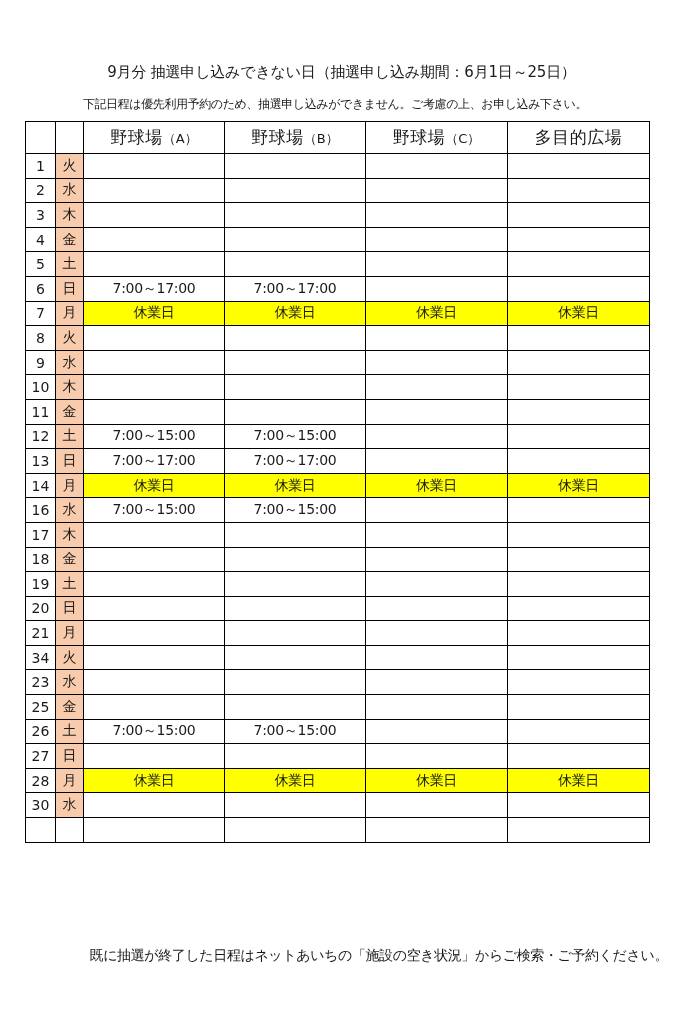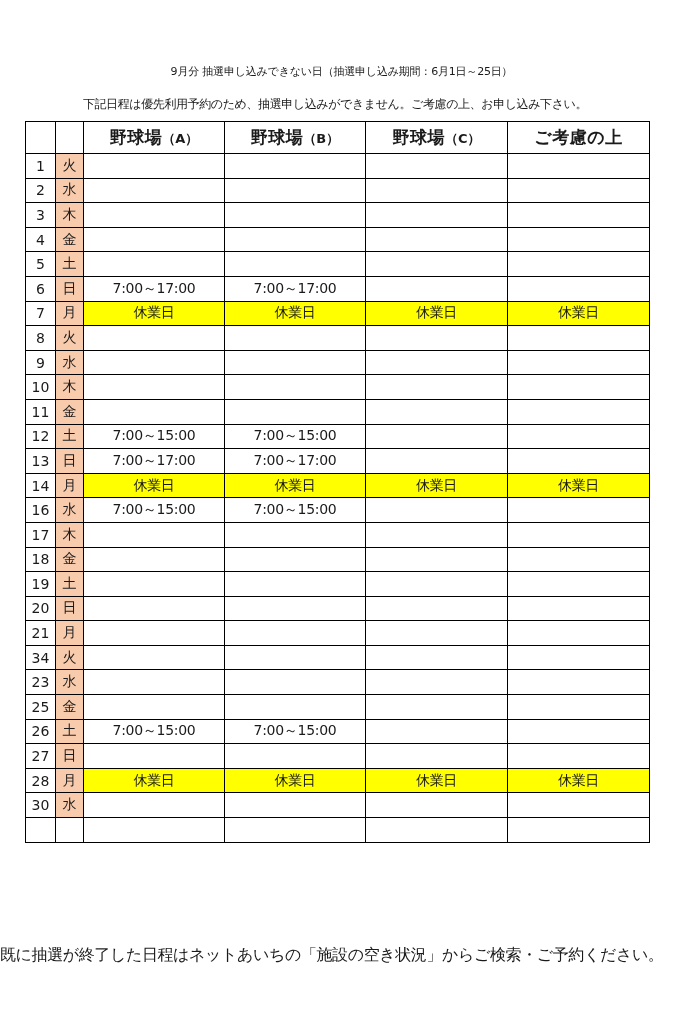--- a/index.html
+++ b/index.html
@@ -14,43 +14,43 @@
     overflow: hidden;
     font-family: "DejaVu Sans", "Liberation Sans", sans-serif;
     color: #1a1a1a;
   }
   .title {
     position: absolute;
     left: 0;
     width: 683px;
     top: 62px;
     text-align: center;
-    font-size: 11px;
+    font-size: 15px;
     line-height: 20px;
     white-space: nowrap;
     letter-spacing: -0.2px;
   }
   .subtitle {
     position: absolute;
     left: 0;
     width: 670px;
     top: 96px;
     text-align: center;
     font-size: 12px;
     line-height: 16px;
     white-space: nowrap;
     letter-spacing: -0.4px;
   }
   .footer {
     position: absolute;
     left: 0;
     width: 668px;
     top: 947px;
-    text-align: left;
-    font-size: 16px;
+    text-align: right;
+    font-size: 14px;
     line-height: 16px;
     white-space: nowrap;
     letter-spacing: -0.4px;
   }
   table.schedule {
     position: absolute;
     left: 25px;
     top: 121px;
     width: 624px;
     border-collapse: collapse;
@@ -59,21 +59,21 @@
   table.schedule td, table.schedule th {
     border: 1.6px solid #000;
     padding: 0;
     text-align: center;
     vertical-align: middle;
     overflow: hidden;
     white-space: nowrap;
   }
   table.schedule th {
     height: 31px;
-    font-weight: bold;
+    font-weight: normal;
     font-size: 17px;
     letter-spacing: 0.5px;
   }
   table.schedule th .paren {
     font-size: 13px;
     letter-spacing: 0;
   }
   table.schedule td {
     height: 23.6px;
     font-size: 14px;
@@ -108,21 +108,21 @@
     <col style="width:142px">
     <col style="width:142px">
   </colgroup>
   <thead>
     <tr>
       <th></th>
       <th></th>
       <th><span>野球場</span><span class="paren">（A）</span></th>
       <th><span>野球場</span><span class="paren">（B）</span></th>
       <th><span>野球場</span><span class="paren">（C）</span></th>
-      <th><span>ご考慮の上</span><span class="paren"></span></th>
+      <th><span>多目的広場</span><span class="paren"></span></th>
     </tr>
   </thead>
   <tbody id="schedule-body">
       <tr>
         <td class="day-num">1</td>
         <td class="weekday" style="background: rgb(248, 203, 173);">火</td>
         <td class="slot"></td>
         <td class="slot"></td>
         <td class="slot"></td>
         <td class="slot"></td>

